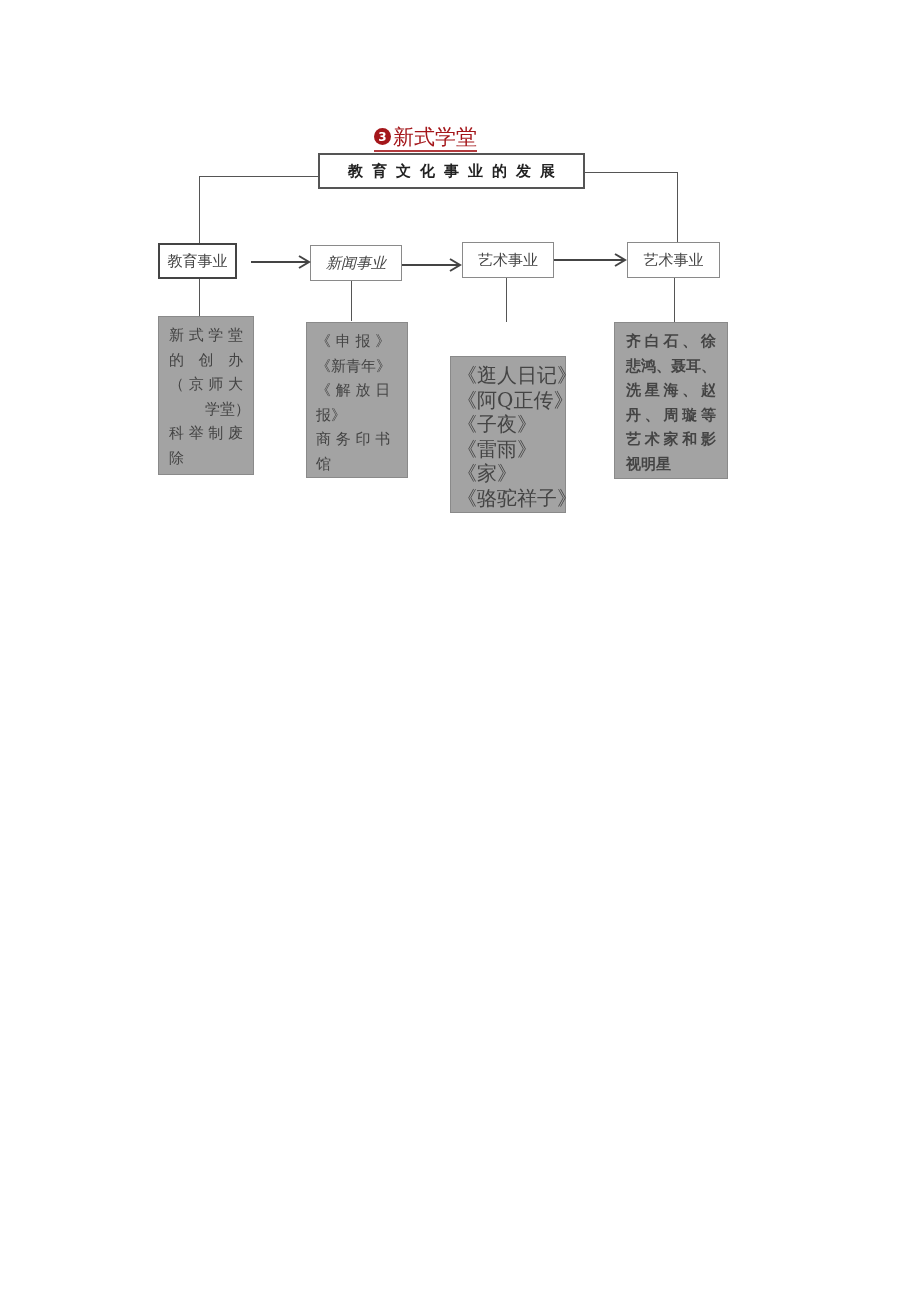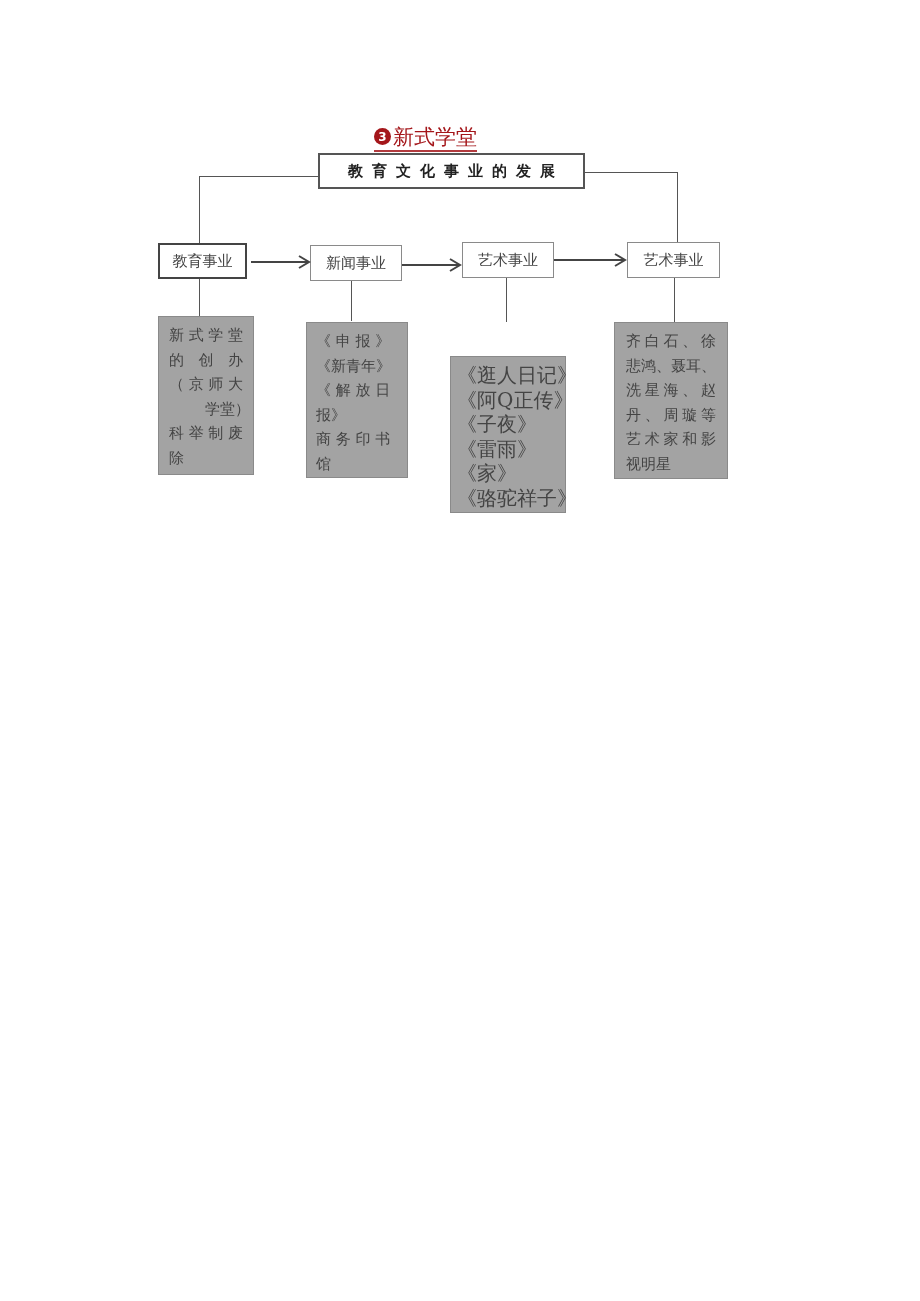--- a/index.html
+++ b/index.html
@@ -49,24 +49,24 @@
 
 <div class="abs title-box">
   <span>教育文化事业的发展</span>
 </div>
 
 <div class="abs hline" style="left:199px; top:176px; width:120px;"></div>
 <div class="abs vline" style="left:199px; top:176px; height:68px;"></div>
 <div class="abs hline" style="left:584px; top:172px; width:94px;"></div>
 <div class="abs vline" style="left:677px; top:172px; height:71px;"></div>
 
-<div class="abs cat-box first" style="left:158px; top:243px; width:89px;">
+<div class="abs cat-box first" style="left:158px; top:243px; width:79px;">
   <span>教育事业</span>
 </div>
-<div class="abs cat-box" style="left:310px; top:245px; width:92px;">
+<div class="abs cat-box" style="left:310px; top:245px; width:92px;font-style:italic;">
   <span>新闻事业</span>
 </div>
 <div class="abs cat-box" style="left:462px; top:242px; width:92px;">
   <span>艺术事业</span>
 </div>
 <div class="abs cat-box" style="left:627px; top:242px; width:93px;text-align:center;">
   <span>艺术事业</span>
 </div>
 
 <svg class="arrow" style="left:251px; top:262px;" width="60" height="1">
@@ -107,20 +107,20 @@
 
 <div class="abs detail-box" style="left:450px; top:321px; width:116px; height:157px; padding-left:6px; font-size:20px;margin-top:35px;">
   <div class="line">《逛人日记》</div>
   <div class="line">《阿Q正传》</div>
   <div class="line">《子夜》</div>
   <div class="line">《雷雨》</div>
   <div class="line">《家》</div>
   <div class="line">《骆驼祥子》</div>
 </div>
 
-<div class="abs detail-box justify" style="left:614px; top:322px; width:114px; height:157px; padding-left:11px; padding-right:11px;">
+<div class="abs detail-box justify" style="left:614px; top:322px; width:114px; height:157px; padding-left:11px; padding-right:11px;font-weight:bold;">
   <div class="line">齐白石、徐</div>
   <div class="line">悲鸿、聂耳、</div>
   <div class="line">洗星海、赵</div>
   <div class="line">丹、周璇等</div>
   <div class="line">艺术家和影</div>
   <div class="line" style="text-align-last:left;">视明星</div>
 </div>
 
 </body></html>

